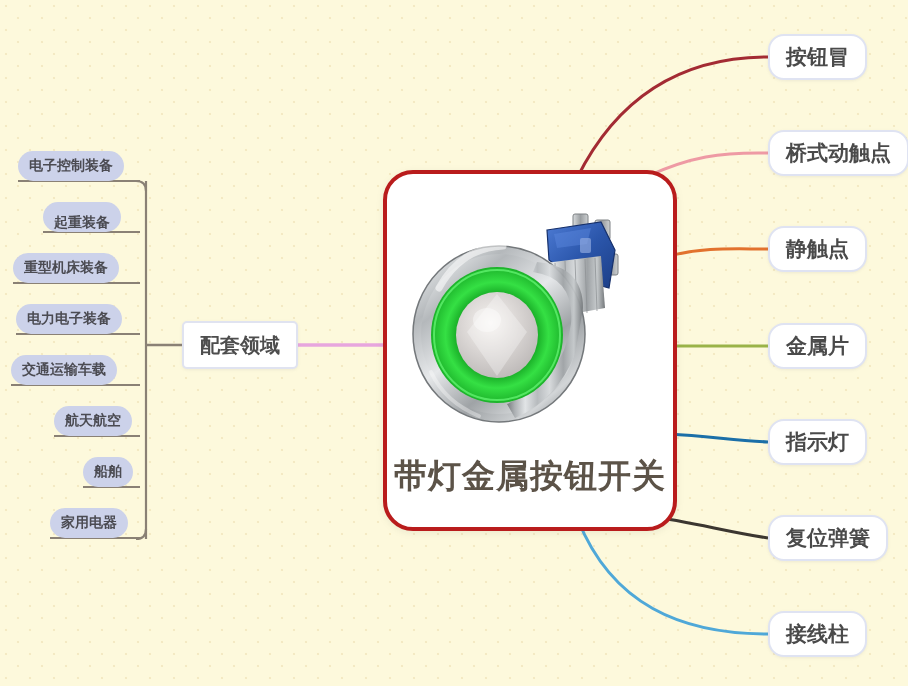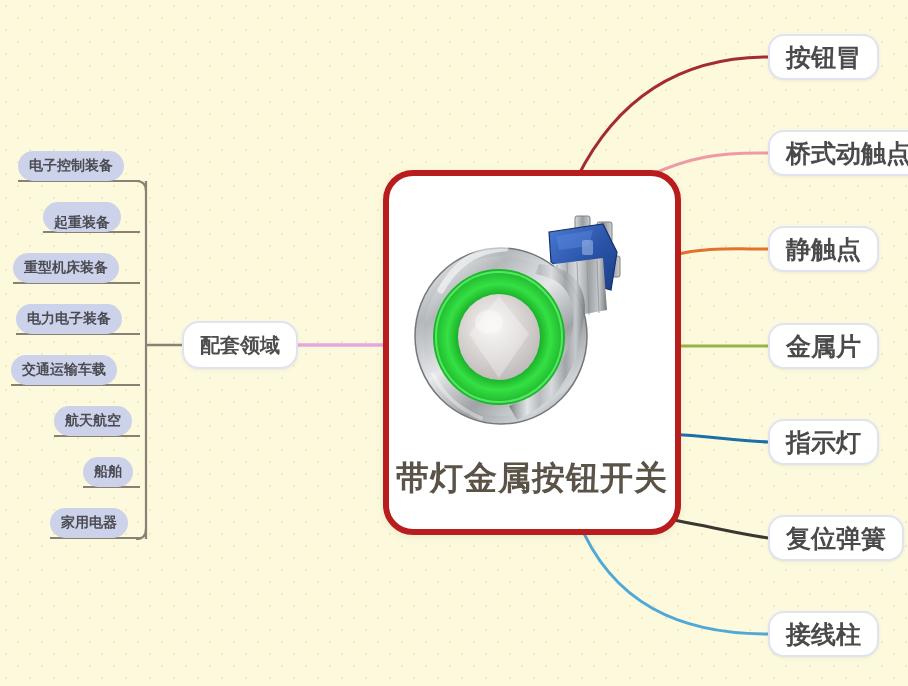--- a/index.html
+++ b/index.html
@@ -43,21 +43,21 @@
   }
 
   
   #center-card {
     position: absolute;
     left: 383px;
     top: 170px;
     width: 286px;
     height: 353px;
     background: #ffffff;
-    border: 6px solid #b91c1c;
+    border: 4px solid #b91c1c;
     border-radius: 30px;
     box-shadow: 0 2px 7px rgba(120,130,120,0.13);
     overflow: hidden;
   }
 
   #product-figure {
     position: absolute;
     left: 0;
     top: 30px;
     width: 286px;
@@ -83,40 +83,40 @@
     position: absolute;
     display: flex;
     align-items: center;
     justify-content: center;
     height: 46px;
     padding: 0 16px;
     background: #ffffff;
     border: 2px solid #dfe3f2;
     border-radius: 16px;
     box-shadow: 0 1px 3px rgba(130,130,150,0.12);
-    font-size: 25px;
+    font-size: 21px;
     font-weight: bold;
     color: #4a4a4a;
     white-space: nowrap;
     box-sizing: border-box;
   }
 
   
   #mid-node {
     position: absolute;
     left: 182px;
     top: 321px;
     height: 48px;
     padding: 0 16px;
     display: flex;
     align-items: center;
     justify-content: center;
     background: #ffffff;
     border: 2px solid #e0e3f0;
-    border-radius: 17px;
+    border-radius: 5px;
     box-shadow: 0 1px 3px rgba(130,130,150,0.12);
     font-size: 20px;
     font-weight: bold;
     color: #4d4d4d;
     white-space: nowrap;
     box-sizing: border-box;
   }
 
   
   .l-node {

